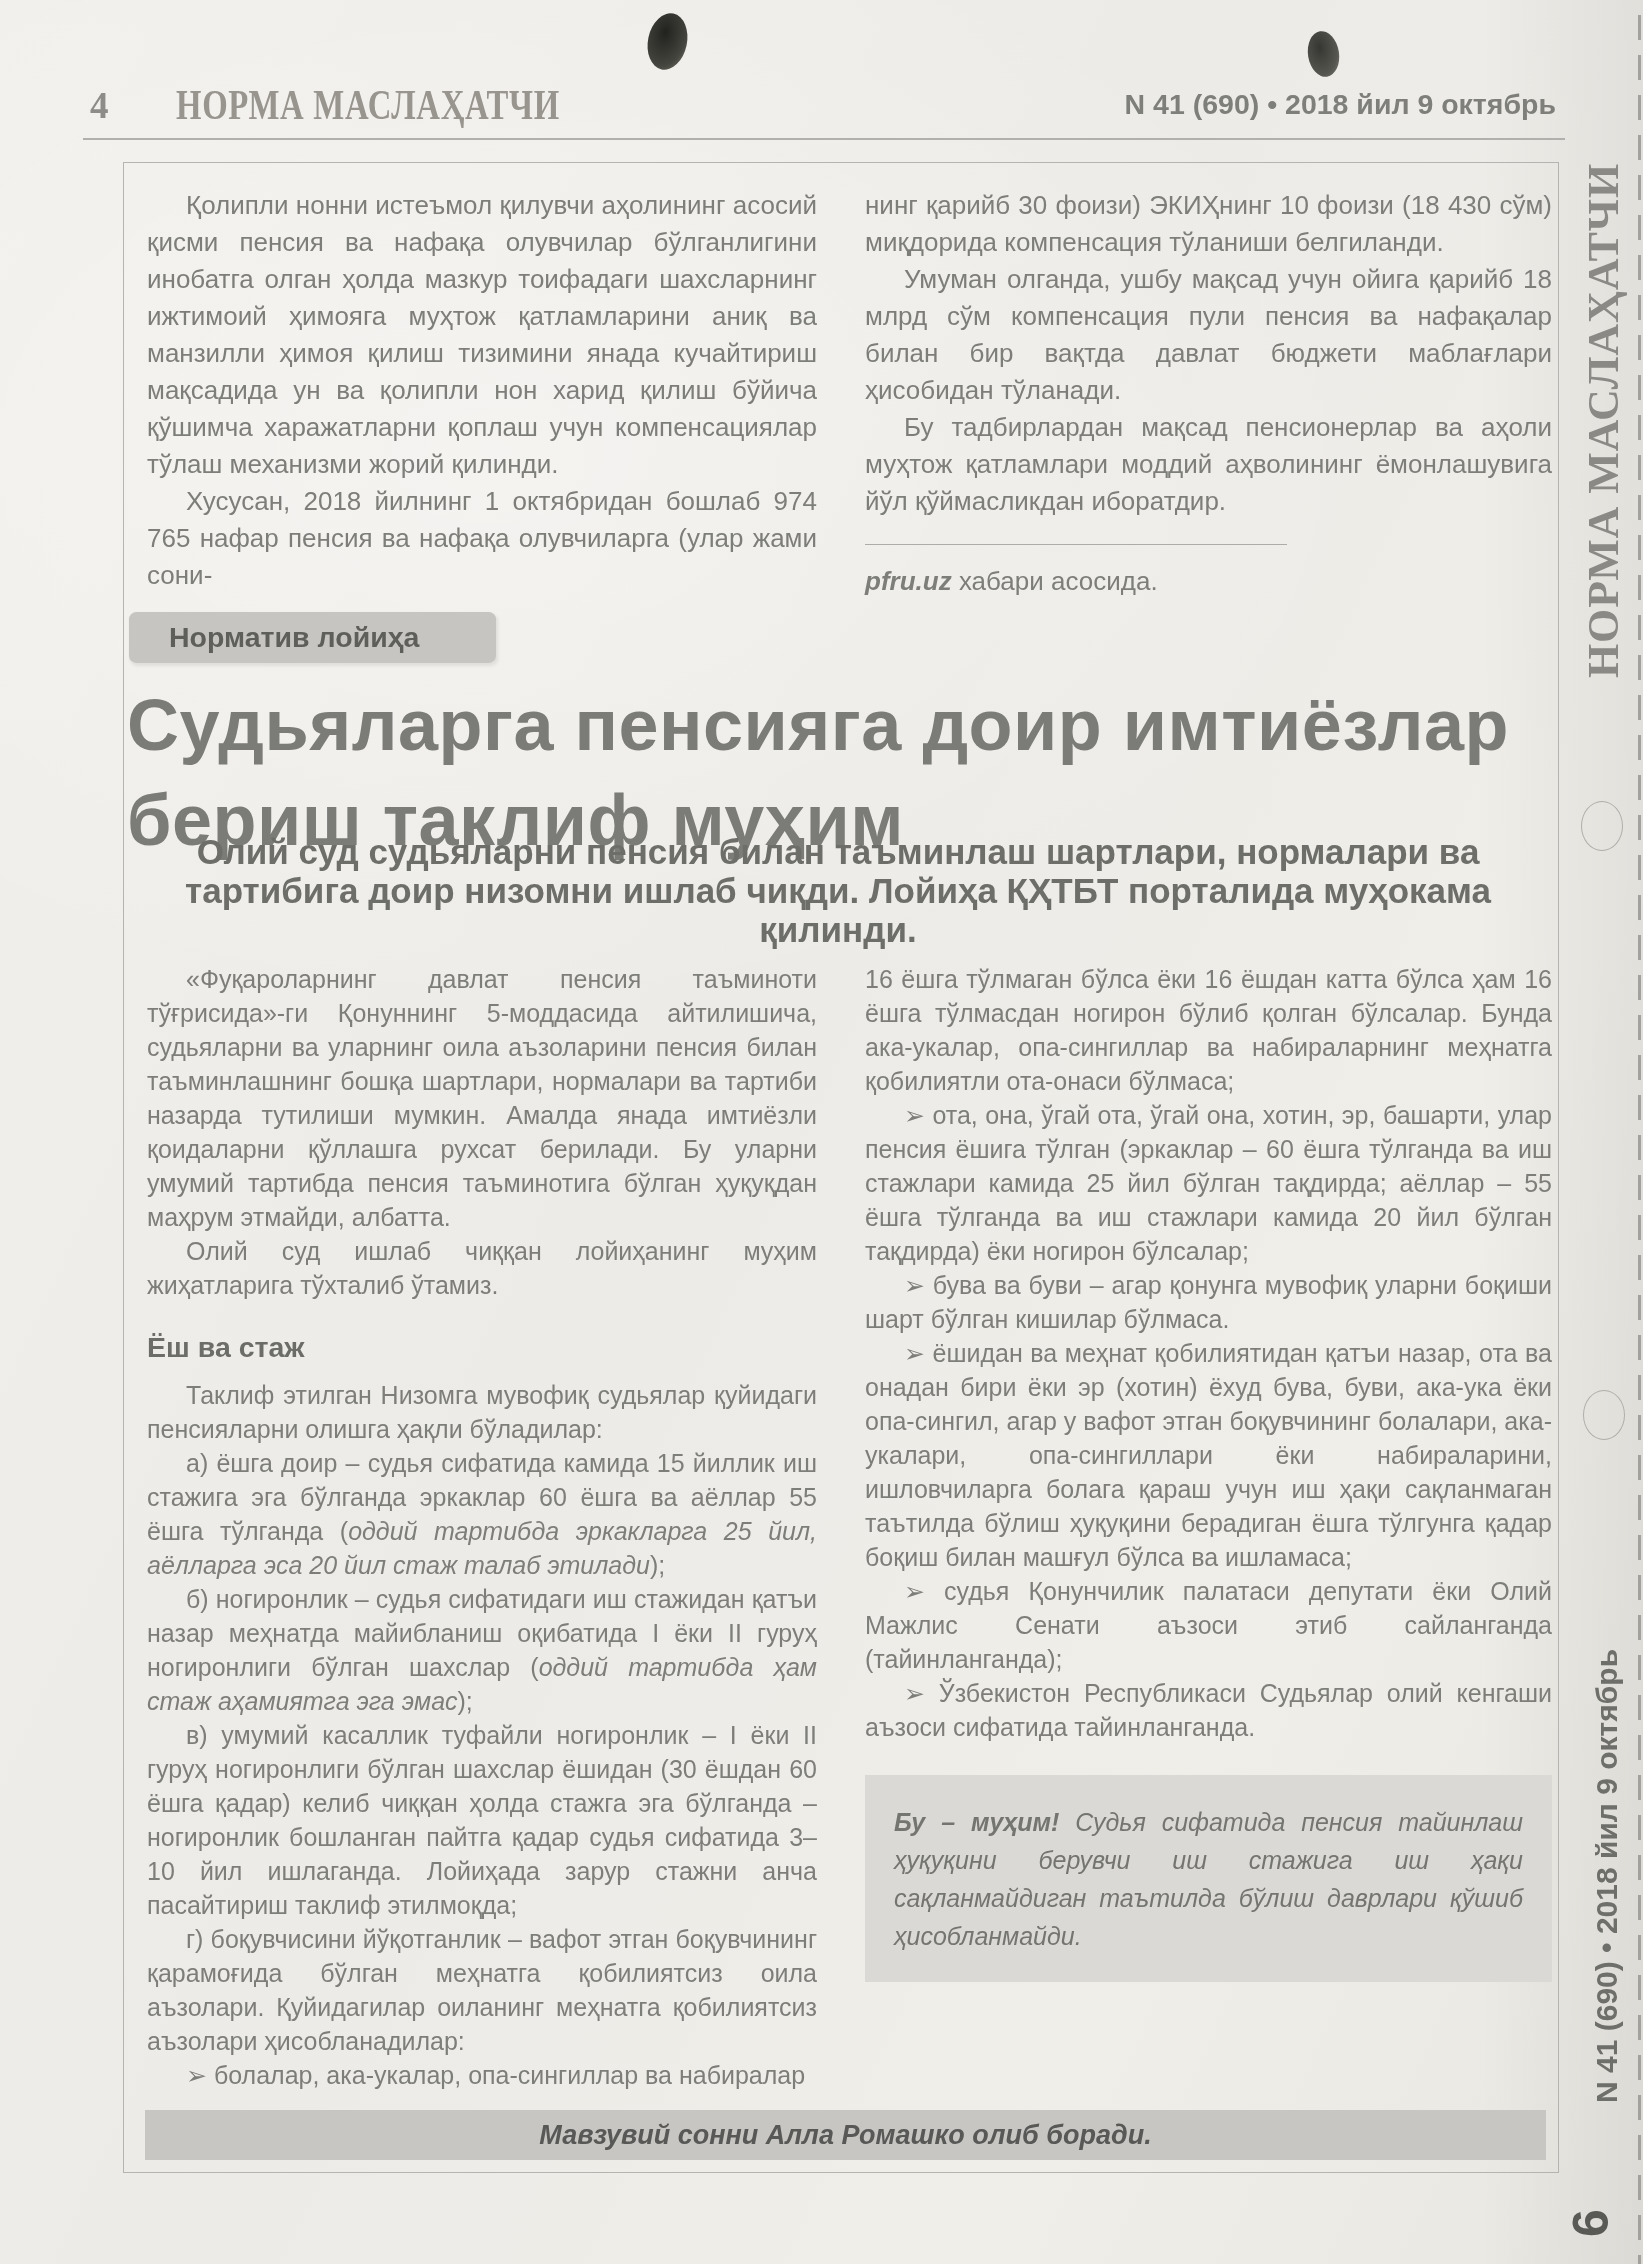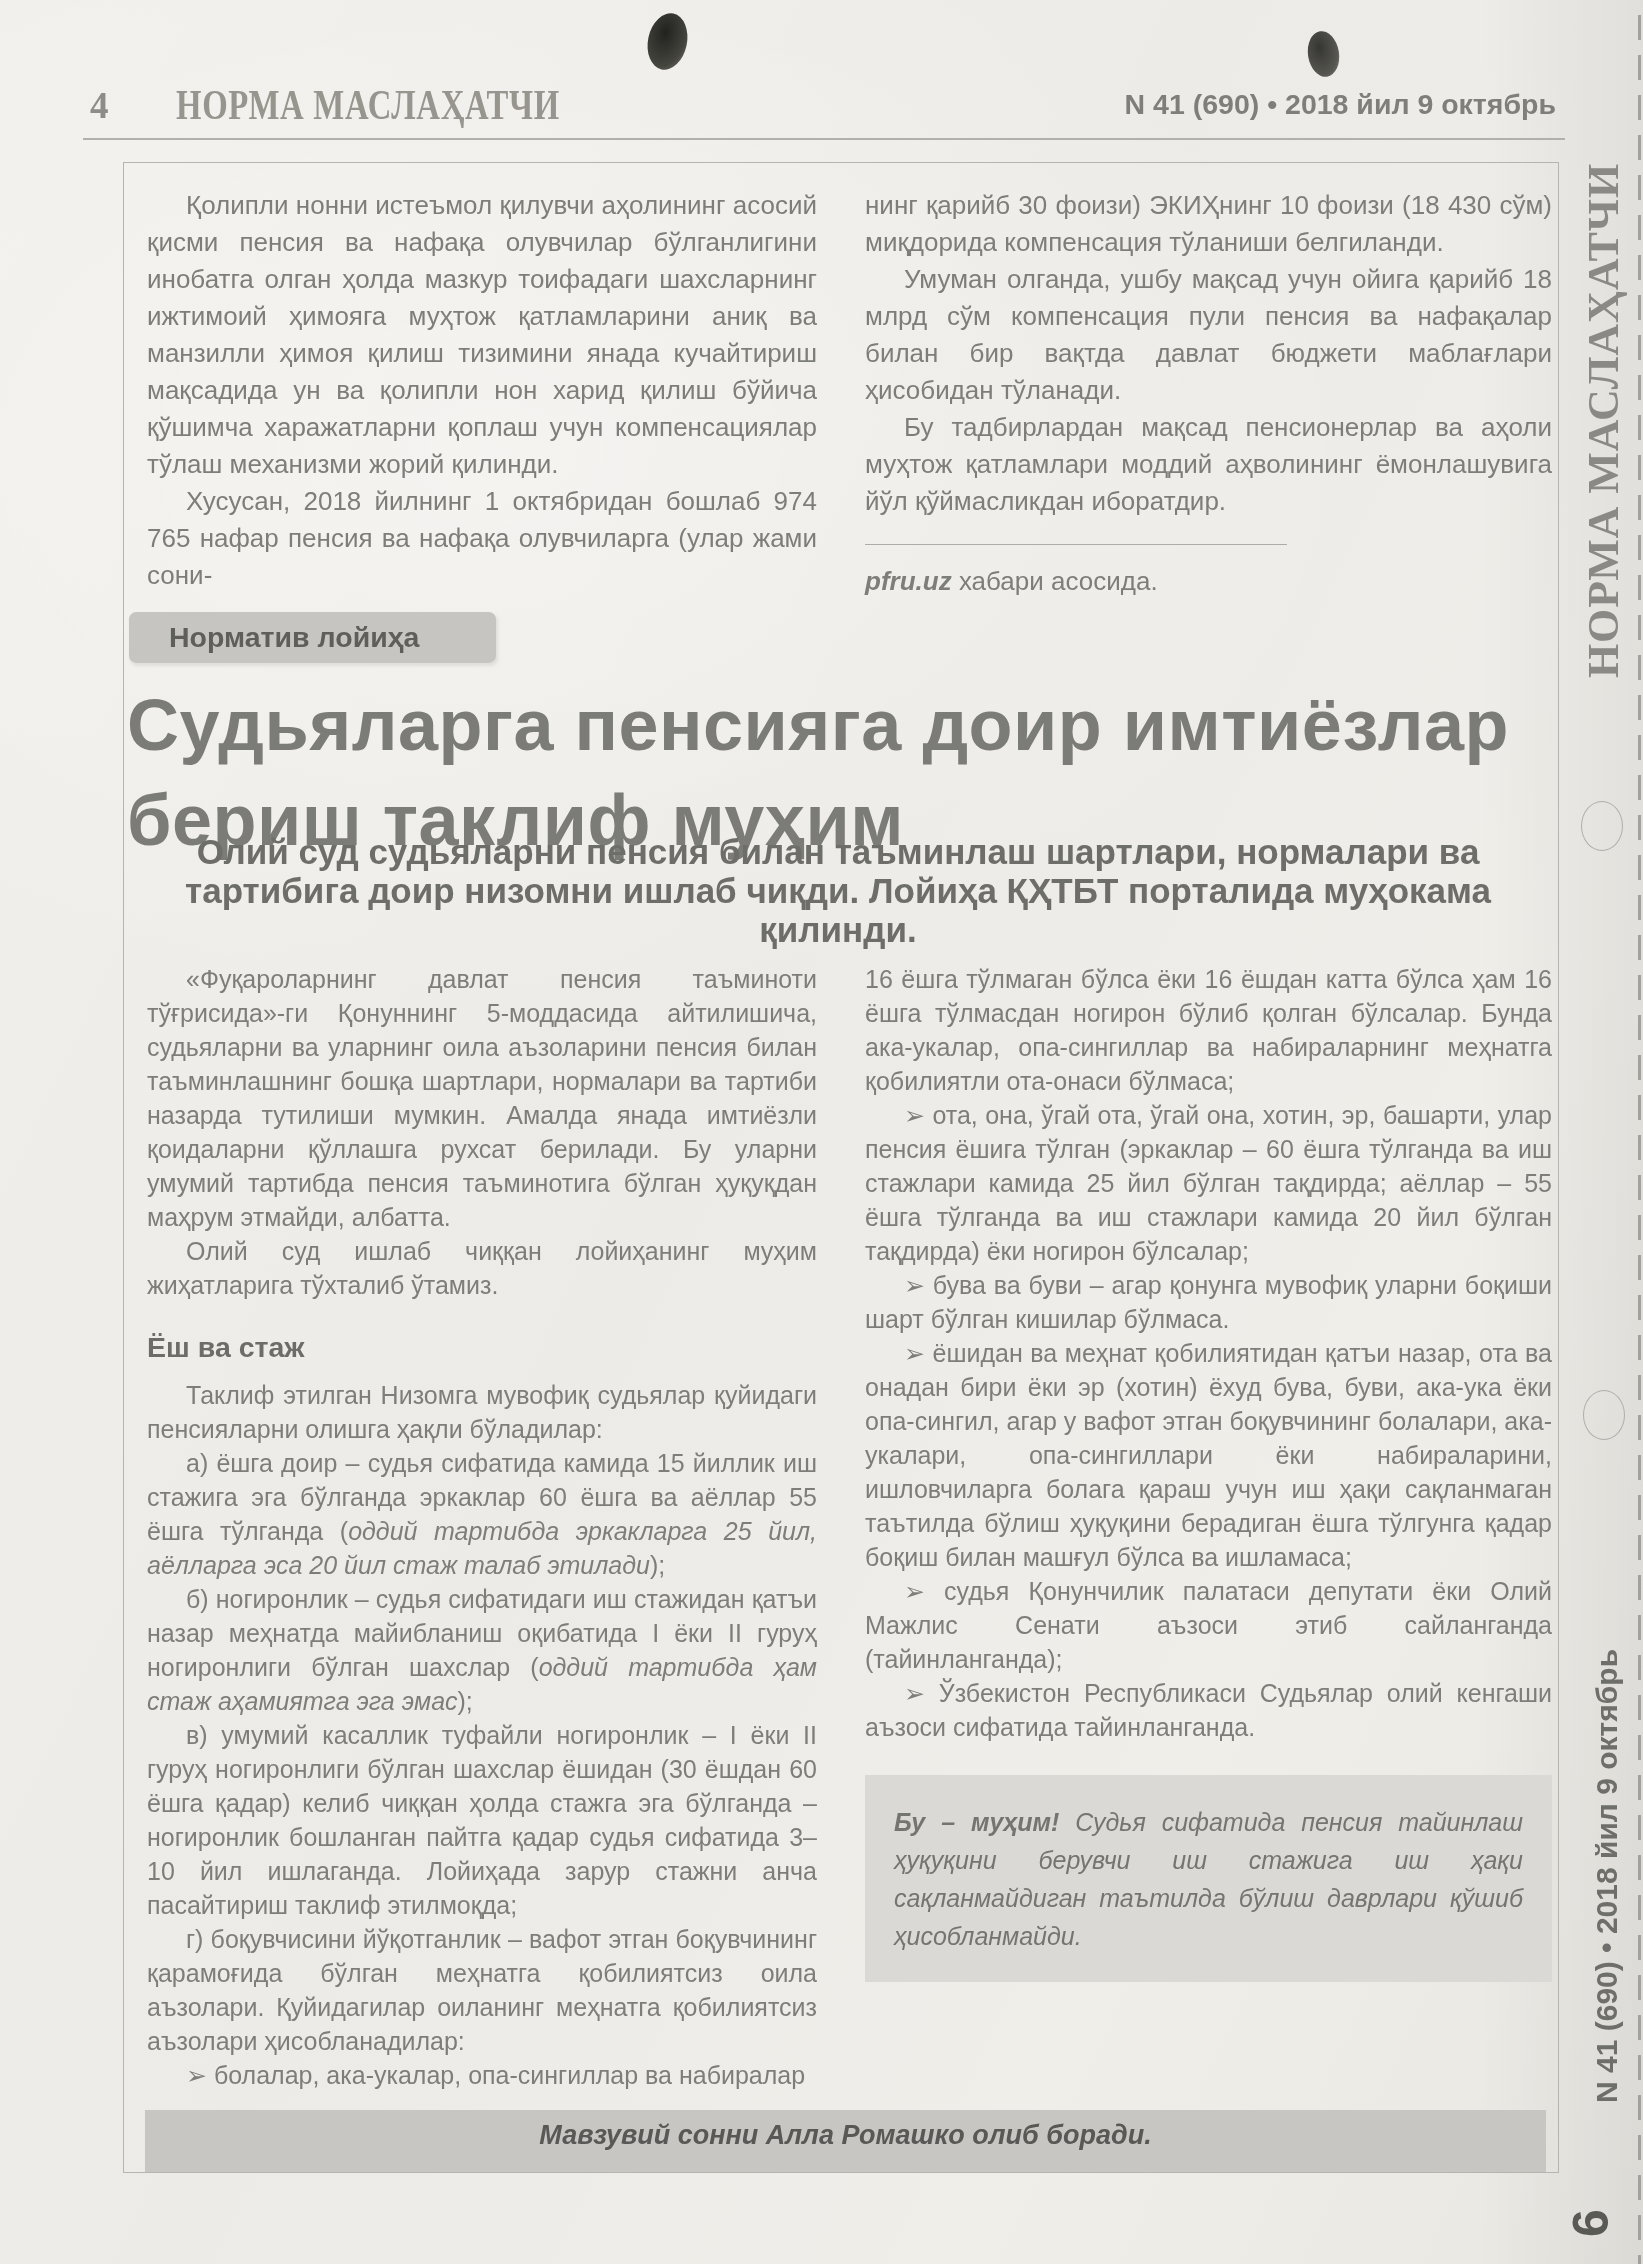--- a/index.html
+++ b/index.html
@@ -51,21 +51,21 @@
   
   .badge { left:129px; top:612px; width:367px; height:51px; background:#c7c5c1; border-radius:7.3px;
     font-size:28.5px; font-weight:bold; color:#5e5e5b; line-height:51px; padding-left:40px;
     box-sizing:border-box; box-shadow:1.8px 2.8px 3.7px rgba(0,0,0,0.08); }
   .headline { left:127px; top:678px; width:1414px; font-size:72px; line-height:1.32;
     font-weight:bold; color:#7b7b78; letter-spacing:0.5px; }
   .lede { left:127px; top:832px; width:1422px; font-size:35px; line-height:39px;
     font-weight:bold; color:#6d6d6a; text-align:center; }
 
   
-  .footer-bar { left:145px; top:2110px; width:1401px; height:62px; background:#c8c6c2;
+  .footer-bar { left:145px; top:2110px; width:1401px; height:50px; background:#c8c6c2;
     text-align:center; line-height:50px; font-size:27px; font-weight:bold; font-style:italic;
     color:#585856; }
 
   
   .vtext { writing-mode:vertical-rl; transform:rotate(180deg); white-space:nowrap; }
   .v-masthead { right:14.7px; top:81px; height:597px; font-family:"Liberation Serif","DejaVu Serif",serif;
     font-weight:bold; font-size:44px; color:#8b8986; letter-spacing:0.9px; }
   .v-issue { right:20px; top:1561px; height:542px; font-weight:bold; font-size:30px; color:#6e6e6b; }
   .v-pagenum { right:24px; top:2173px; height:64px; font-weight:bold; font-size:50px; color:#59595六;
     color:#595956; }

